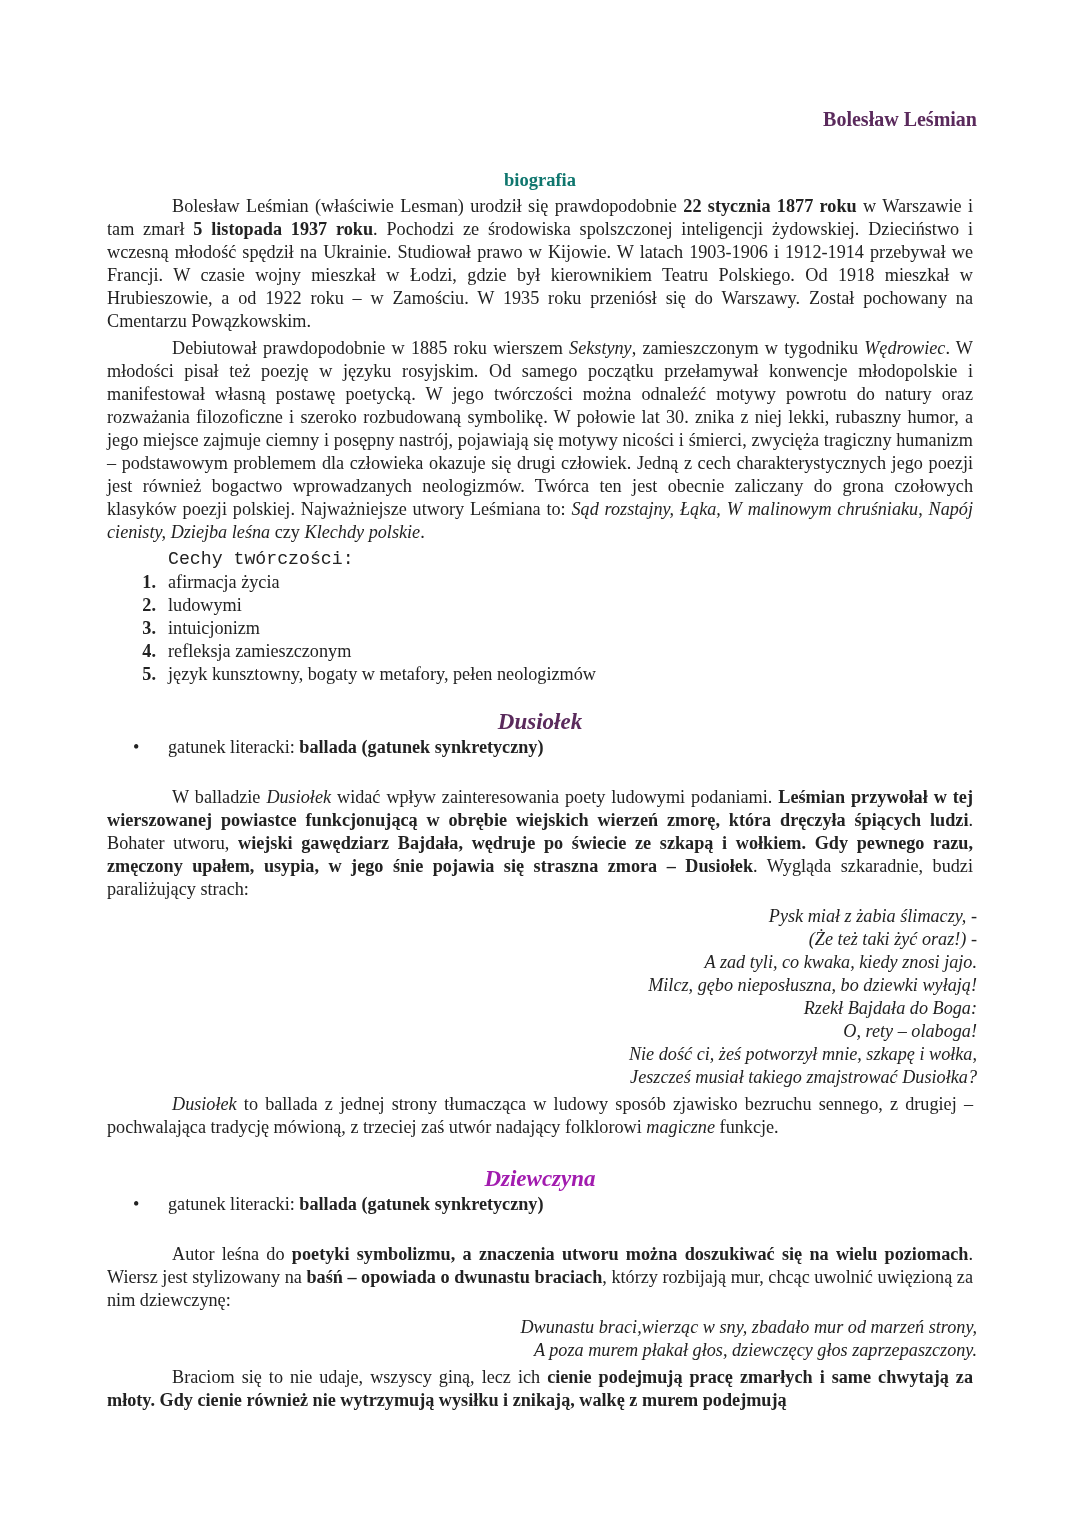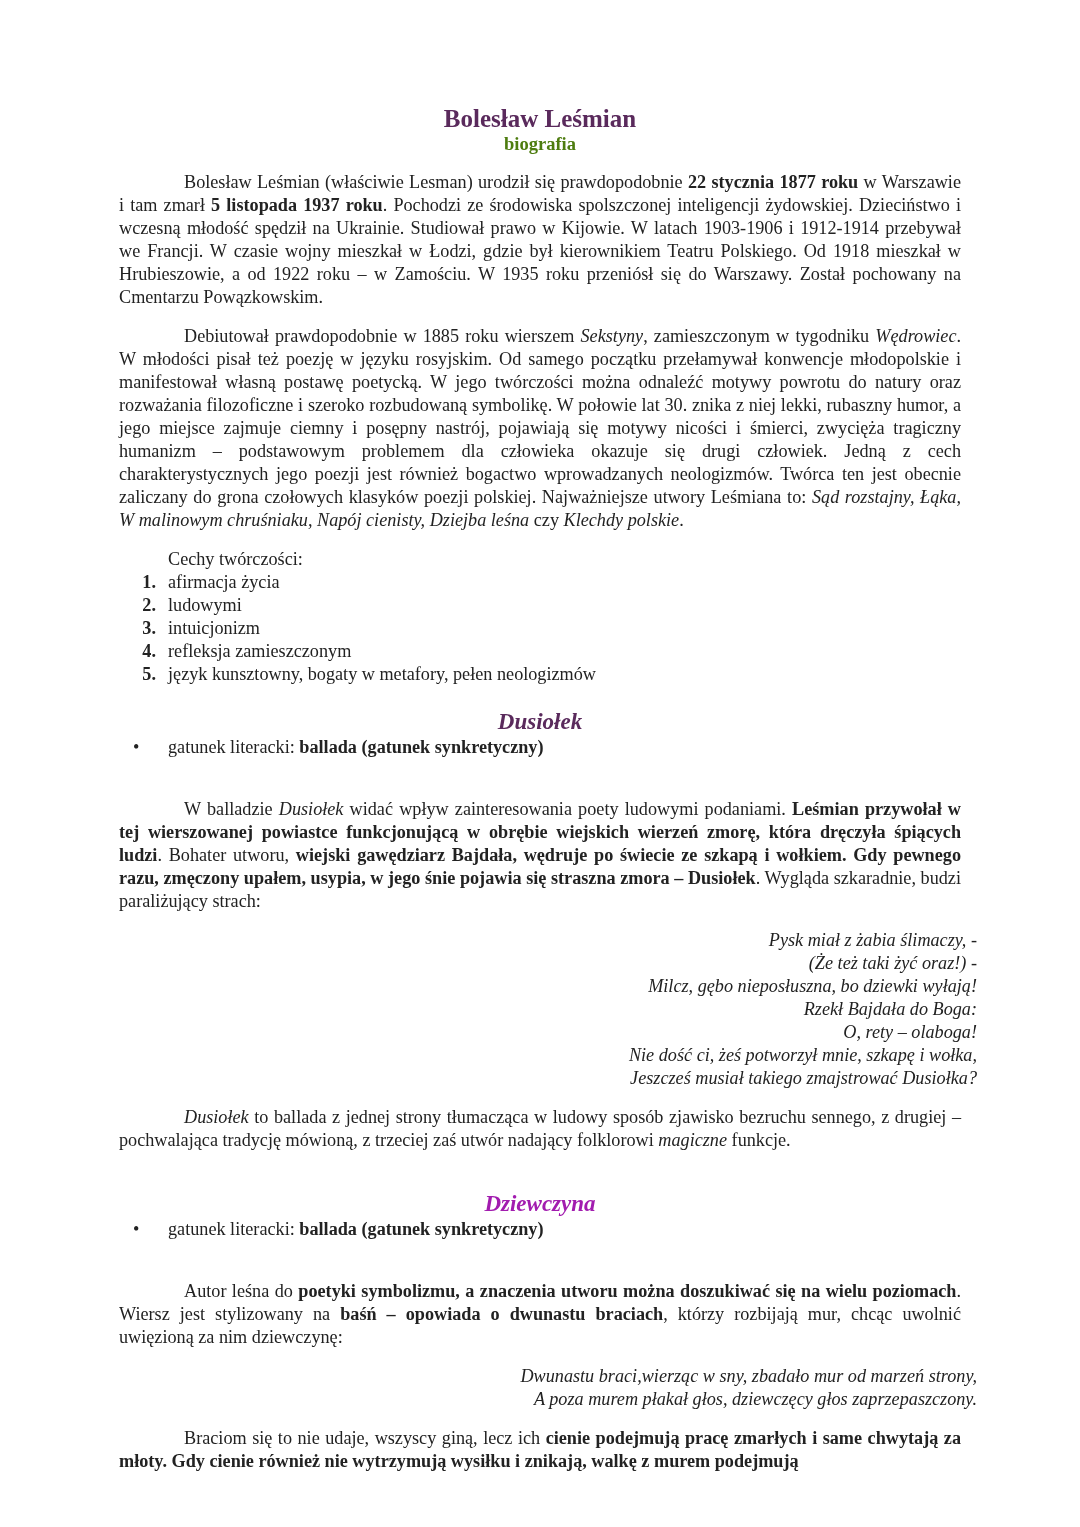--- a/index.html
+++ b/index.html
@@ -1,39 +1,39 @@
 <!DOCTYPE html>
 <html><head>
 <meta charset="utf-8">
 <style>
   html, body { margin: 0; padding: 0; background: #ffffff; }
   body { width: 1080px; height: 1527px; position: relative; overflow: hidden;
          font-family: "Liberation Serif", serif; color: #222; }
   .page { position: absolute; left: 103px; top: 104px; width: 874px; font-size: 18.2px; line-height: 23px; }
-  h1 { margin: 0; text-align: center; color: #5a2a5c; font-size: 25px; line-height: 30px; font-weight: bold; }
+  h1 { margin: 0; text-align: right; color: #5a2a5c; font-size: 20px; line-height: 30px; font-weight: bold; }
   .sub { text-align: center; color: #5a2a5c; font-weight: bold; font-size: 18.5px; line-height: 21px; margin-top: 0; }
-  p { margin: 16px; text-align: justify; text-indent: 65px; }
-  .cechy { margin: 0; padding-left: 65px; }
+  p { margin: 4px; text-align: justify; text-indent: 65px; }
+  .cechy { margin: 0; padding-left: 65px; font-family: Liberation Mono, monospace; }
   ol { margin: 0; padding: 0; list-style: none; }
   ol li { display: flex; }
   ol li .num { width: 65px; text-align: right; padding-right: 12px; box-sizing: border-box; font-weight: bold; }
   h2 { margin: 0; text-align: center; color: #5a2a5c; font-style: italic; font-weight: bold; font-size: 23px; line-height: 28px; }
   .bullet { display: flex; }
   .bullet .dot { width: 65px; padding-left: 30px; box-sizing: border-box; }
   .verse { padding-left: 128px; font-style: italic; text-align: right; }
   b { font-weight: bold; }
   i { font-style: italic; }
   .gap { height: 23px; }
 </style>
 </head>
 <body>
 
 <div class="page">
   <h1 style="color: rgb(90, 42, 92);">Bolesław Leśmian</h1>
-  <div class="sub" style="color: #4d7c0f;">biografia</div>
+  <div class="sub" style="color: #0f766e; margin-top: 36px;">biografia</div>
 
   <p><span>Bolesław Leśmian (właściwie Lesman) urodził się prawdopodobnie </span><b>22 stycznia 1877 roku</b><span> w Warszawie i tam zmarł </span><b>5 listopada 1937 roku</b><span>. Pochodzi ze środowiska spolszczonej inteligencji żydowskiej. Dzieciństwo i wczesną młodość spędził na Ukrainie. Studiował prawo w Kijowie. W latach 1903-1906 i 1912-1914 przebywał we Francji. W czasie wojny mieszkał w Łodzi, gdzie był kierownikiem Teatru Polskiego. Od 1918 mieszkał w Hrubieszowie, a od 1922 roku – w Zamościu. W 1935 roku przeniósł się do Warszawy. Został pochowany na Cmentarzu Powązkowskim.</span></p>
   <p><span>Debiutował prawdopodobnie w 1885 roku wierszem </span><i>Sekstyny</i><span>, zamieszczonym w tygodniku </span><i>Wędrowiec</i><span>. W młodości pisał też poezję w języku rosyjskim. Od samego początku przełamywał konwencje młodopolskie i  manifestował własną postawę poetycką. W jego twórczości można odnaleźć motywy powrotu do natury oraz rozważania filozoficzne i szeroko rozbudowaną symbolikę. W połowie lat 30. znika z niej lekki, rubaszny humor, a jego miejsce zajmuje ciemny i posępny nastrój, pojawiają się motywy nicości i śmierci, zwycięża tragiczny humanizm – podstawowym problemem dla człowieka okazuje się drugi człowiek. Jedną z cech charakterystycznych jego poezji jest również bogactwo wprowadzanych neologizmów. Twórca ten jest obecnie zaliczany do grona czołowych klasyków poezji polskiej. Najważniejsze utwory Leśmiana to: </span><i>Sąd rozstajny, Łąka, W malinowym chruśniaku, Napój cienisty, Dziejba leśna</i><span> czy </span><i>Klechdy polskie</i><span>.</span></p>
 
   <div class="cechy">Cechy twórczości:</div>
   <ol>
     <li>
         <span class="num">1.</span>
         <span>afirmacja życia</span>
       </li>
@@ -59,20 +59,21 @@
   <h2 style="color: rgb(90, 42, 92);">Dusiołek</h2>
   <div class="bullet">
     <span class="dot">•</span>
     <span><span>gatunek literacki: </span><b>ballada (gatunek synkretyczny)</b></span>
   </div>
   <div class="gap"></div>
   <p><span>W balladzie </span><i>Dusiołek</i><span> widać wpływ zainteresowania poety ludowymi podaniami. </span><b>Leśmian przywołał w tej wierszowanej powiastce funkcjonującą w obrębie wiejskich wierzeń zmorę, która dręczyła śpiących ludzi</b><span>. Bohater utworu, </span><b>wiejski gawędziarz Bajdała, wędruje po świecie ze szkapą i wołkiem. Gdy pewnego razu, zmęczony upałem, usypia, w jego śnie pojawia się straszna zmora – Dusiołek</b><span>. Wygląda szkaradnie, budzi paraliżujący strach:</span></p>
   <div class="verse">
     <div>Pysk miał z żabia ślimaczy, -</div>
     <div>(Że też taki żyć oraz!) -</div>
+    <div>A zad tyli, co kwaka, kiedy znosi jajo.</div>
     <div>Milcz, gębo nieposłuszna, bo dziewki wyłają!</div>
   </div>
   <div class="verse">
     <div>Rzekł Bajdała do Boga:</div>
     <div>O, rety – olaboga!</div>
     <div>Nie dość ci, żeś potworzył mnie, szkapę i wołka,</div>
     <div>Jeszcześ musiał takiego zmajstrować Dusiołka?</div>
   </div>
   <p><i>Dusiołek</i><span> to ballada z jednej strony tłumacząca w ludowy sposób zjawisko bezruchu sennego, z drugiej – pochwalająca tradycję mówioną, z trzeciej zaś utwór nadający folklorowi </span><i>magiczne</i><span> funkcje.</span></p>
 

